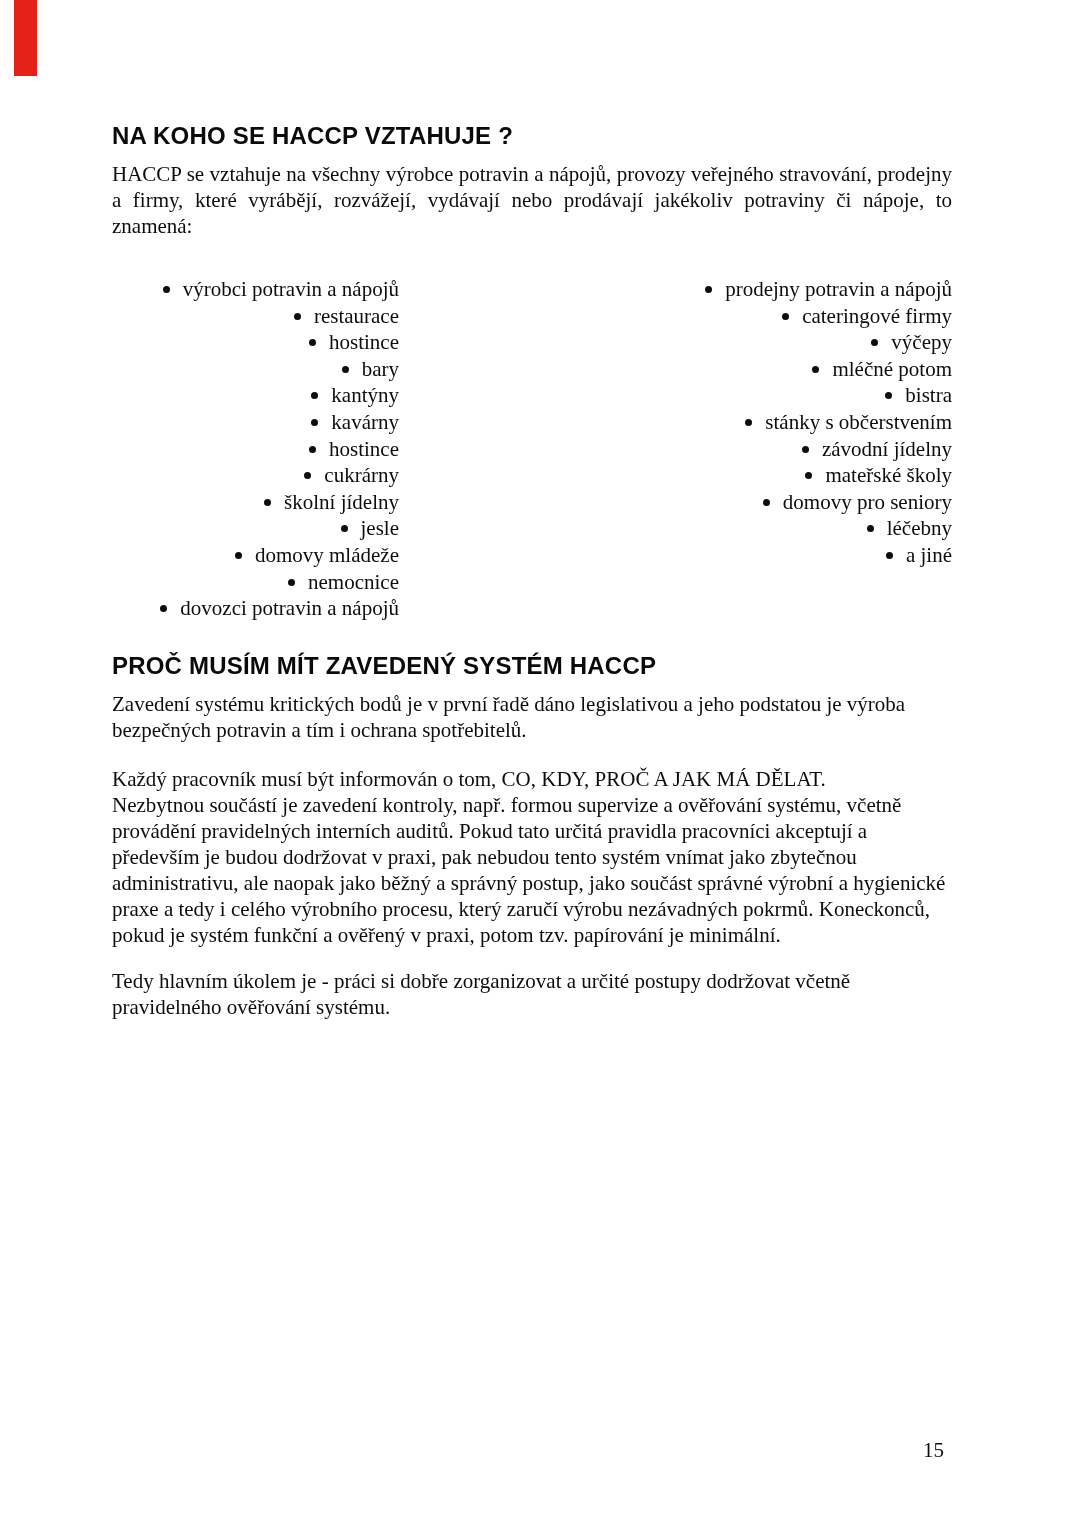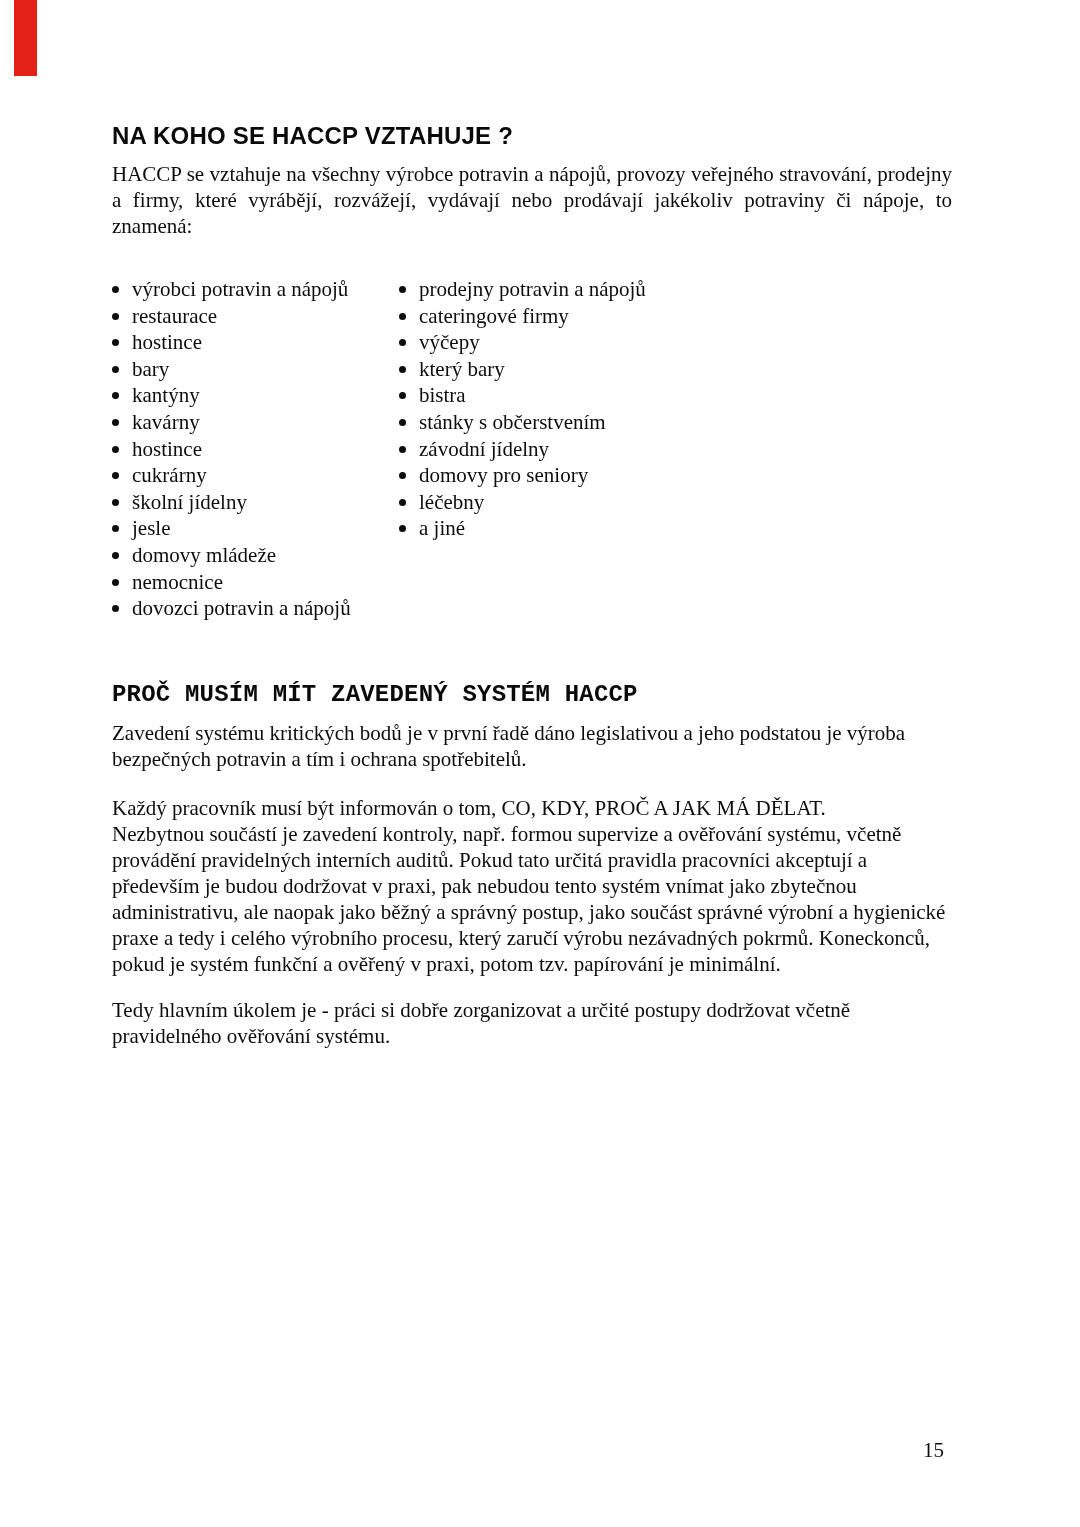--- a/index.html
+++ b/index.html
@@ -21,39 +21,40 @@
   }
   h1,h2{
     font-family:"Liberation Sans", sans-serif;
     font-weight:bold;
     font-size:24px;
     line-height:26px;
     margin:0 0 12px 0;
     color:#0a0a0a;
     letter-spacing:0.2px;
   }
-  h2{margin-top:60px;font-family:Liberation Mono, monospace;}
+  h2{margin-top:31px;}
   .para{
     font-size:21px;
     line-height:26px;
     margin:0;
   }
   .justified{text-align:justify;}
   .columns{
     display:flex;
     margin-top:37px;
   }
   .col{margin:0;padding:0;list-style:none;}
   .col-left{width:287px;flex:0 0 287px;}
   .col-right{flex:1 1 auto;}
   .li{
     display:flex;
     align-items:flex-start;
     font-size:21px;
     line-height:26.6px;
+    justify-content:flex-end;
   }
   .dot{
     flex:0 0 auto;
     width:7px;height:7px;border-radius:50%;
     background:#0d0d0d;
     margin:10px 13px 0 0;
   }
   .para-group{margin-top:23px;}
   .para-group .para-part{
     font-size:21px;
@@ -143,33 +144,37 @@
           <li class="li">
           <span class="dot"></span>
           <span class="li-text">cateringové firmy</span>
         </li>
           <li class="li">
           <span class="dot"></span>
           <span class="li-text">výčepy</span>
         </li>
           <li class="li">
           <span class="dot"></span>
-          <span class="li-text">který bary</span>
+          <span class="li-text">mléčné potom</span>
         </li>
           <li class="li">
           <span class="dot"></span>
           <span class="li-text">bistra</span>
         </li>
           <li class="li">
           <span class="dot"></span>
           <span class="li-text">stánky s občerstvením</span>
         </li>
           <li class="li">
           <span class="dot"></span>
           <span class="li-text">závodní jídelny</span>
+        </li>
+          <li class="li">
+          <span class="dot"></span>
+          <span class="li-text">mateřské školy</span>
         </li>
           <li class="li">
           <span class="dot"></span>
           <span class="li-text">domovy pro seniory</span>
         </li>
           <li class="li">
           <span class="dot"></span>
           <span class="li-text">léčebny</span>
         </li>
           <li class="li">

